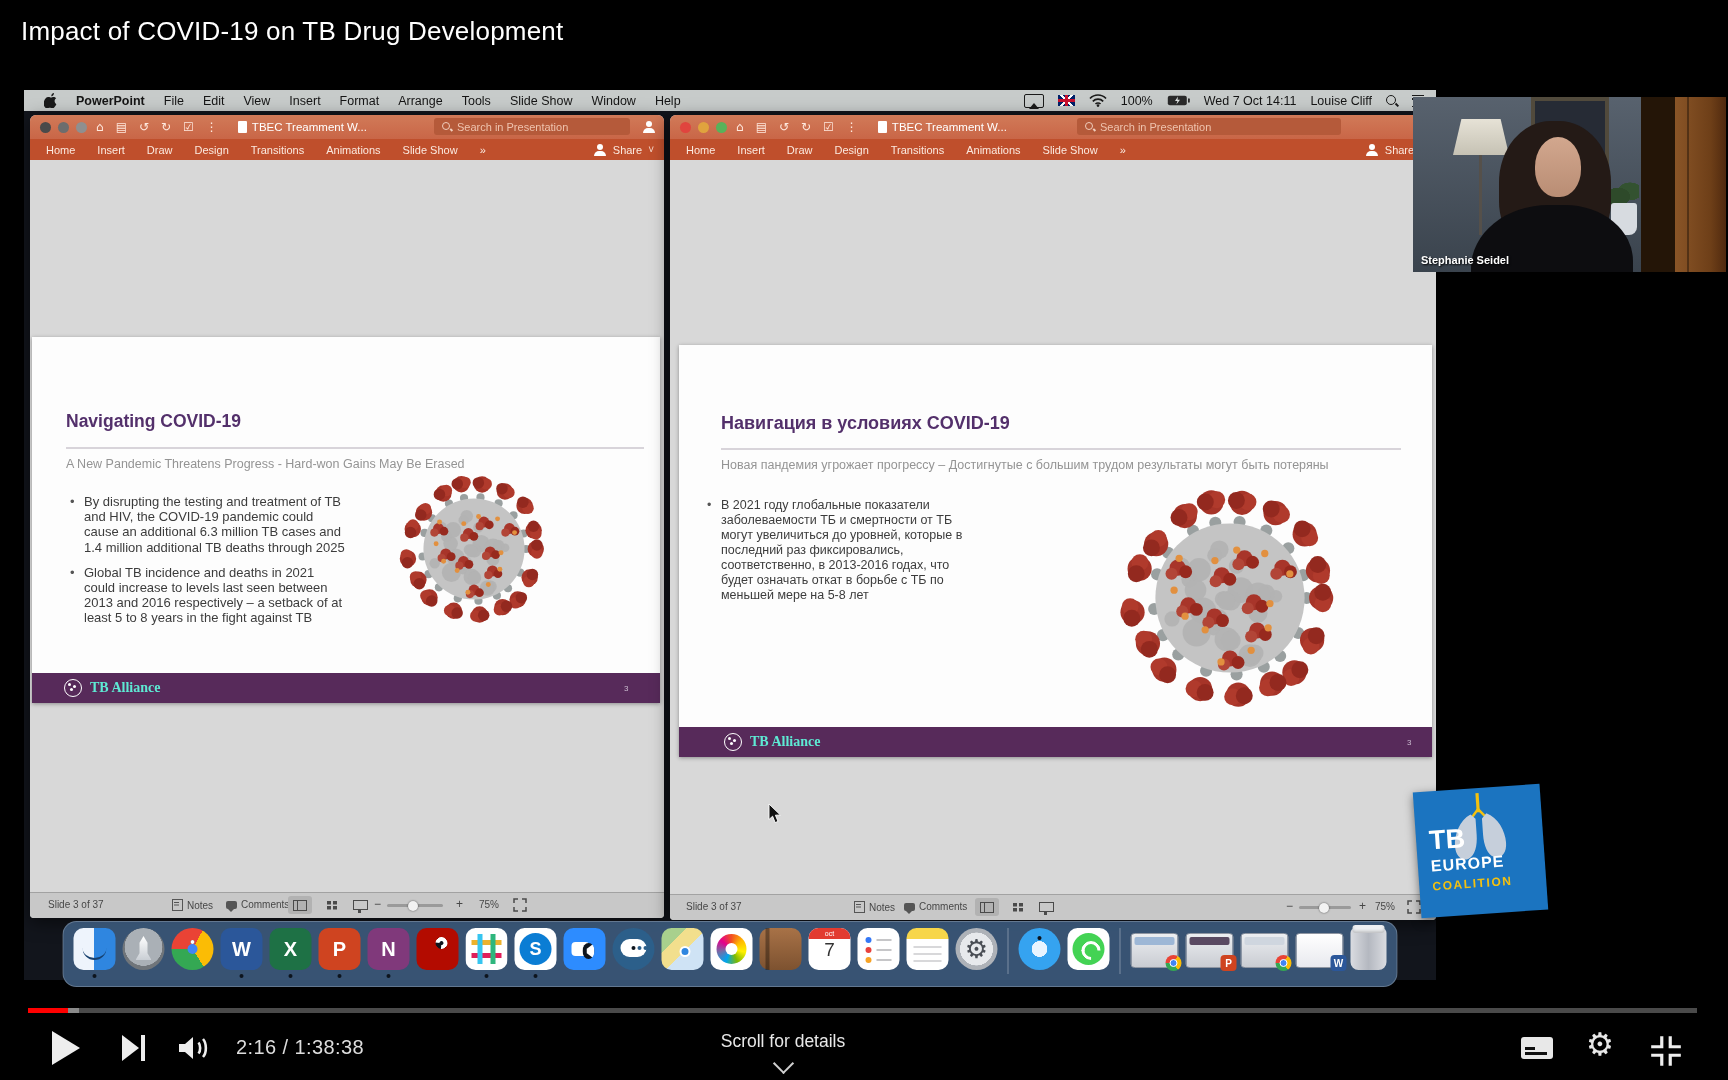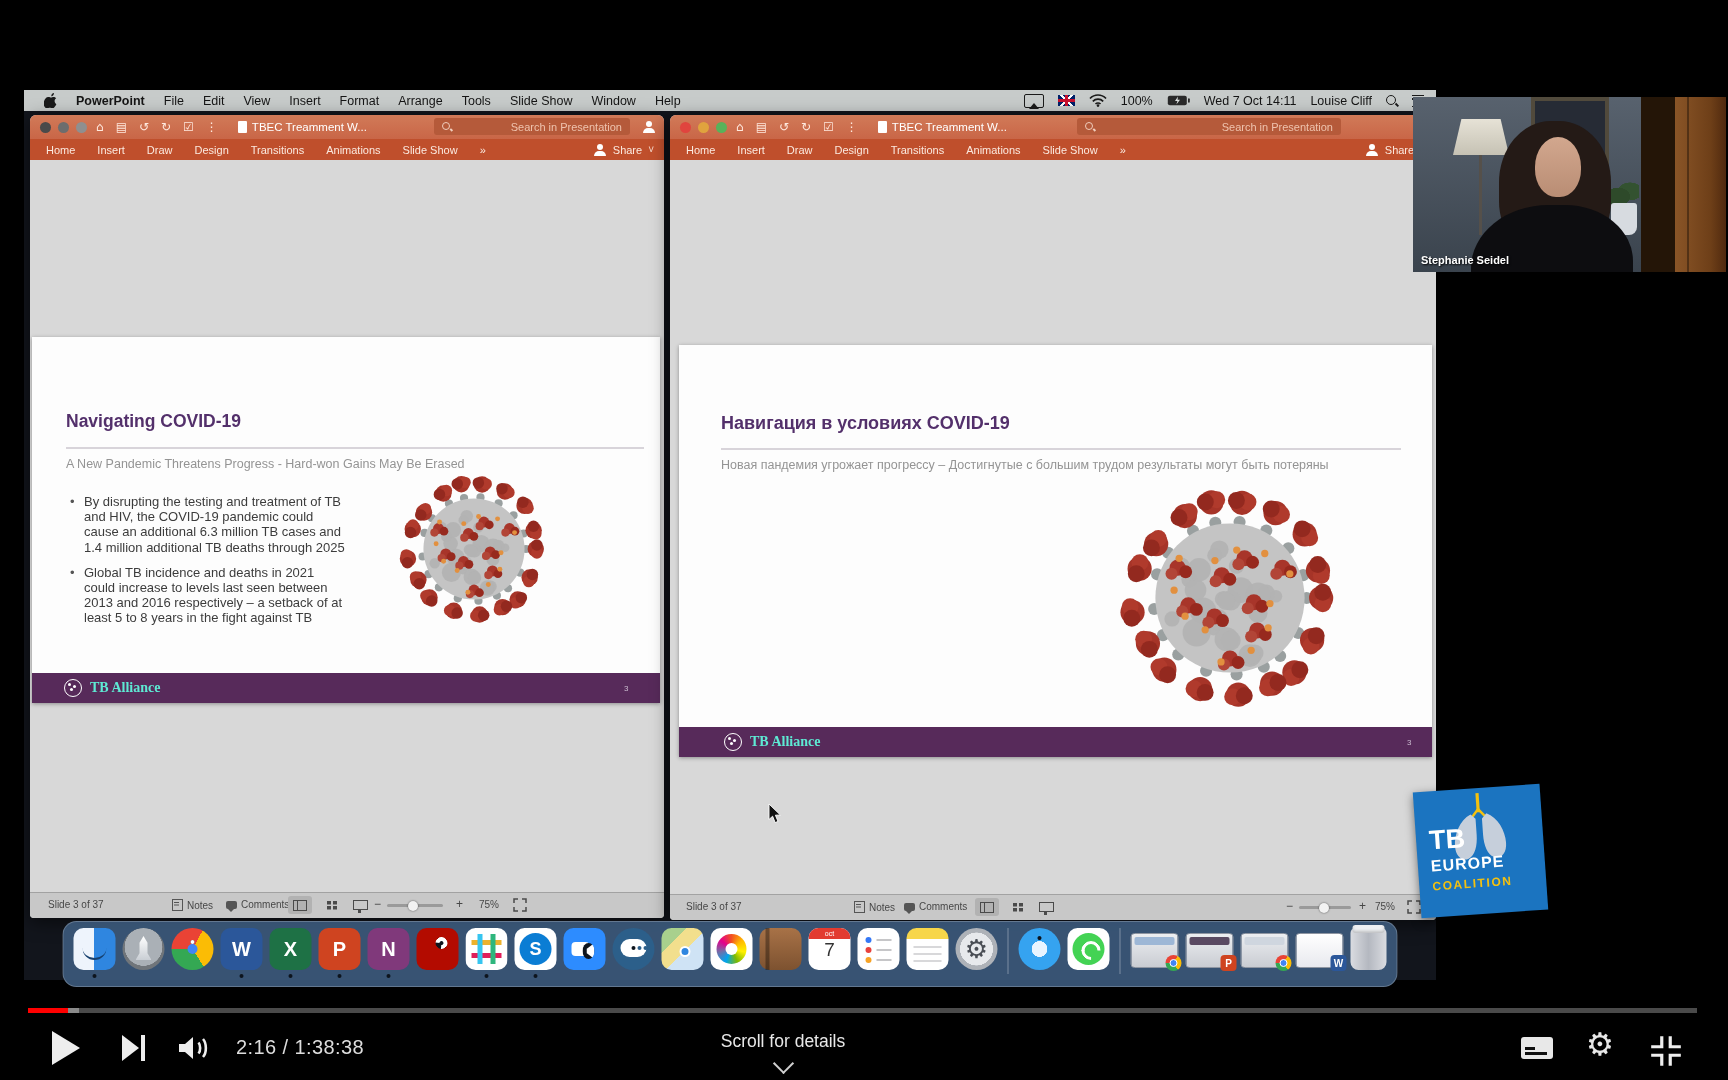--- a/index.html
+++ b/index.html
@@ -47,21 +47,21 @@
   
   .win{position:absolute;background:#d9d9d9;border-radius:6px 6px 4px 4px;overflow:hidden;box-shadow:0 4px 18px rgba(0,0,0,.55);}
   .titlebar{position:absolute;left:0;top:0;right:0;height:24px;background:linear-gradient(#d2males7a58,#ca6848);background:linear-gradient(#d0male7756,#c96647);background:linear-gradient(#d17a58,#c96647);display:flex;align-items:center;}
   .tl{display:flex;gap:7px;padding:0 9px 0 10px;}
   .tl i{width:11px;height:11px;border-radius:50%;display:inline-block;}
   .tl-red{background:#e0443e;} .tl-yel{background:#e0a33e;} .tl-grn{background:#58b25a;}
   .inactive .tl-red{background:#4a4a4a;} .inactive .tl-yel{background:#6d6d6d;} .inactive .tl-grn{background:#8f8f8f;}
   .tbico{color:#ffe9de;font-size:12px;margin-right:12px;line-height:24px;font-family:"DejaVu Sans",sans-serif;}
   .doc-ico{width:9px;height:12px;background:#fff;border-radius:1px;display:inline-block;margin:0 5px 0 8px;}
   .win-title{color:#fff;font-size:11.5px;white-space:nowrap;}
-  .searchbox{position:absolute;top:3px;height:17px;background:#b55a3a;border-radius:3px;display:flex;align-items:center;gap:5px;padding:0 8px;color:#efc3ae;font-size:11px;justify-content:space-between;}
+  .searchbox{position:absolute;top:3px;height:17px;background:#b55a3a;border-radius:3px;display:flex;align-items:center;gap:5px;padding:0 8px;color:#efc3ae;font-size:11px;}
   .sb-q{position:relative;width:10px;height:10px;flex:0 0 auto;}
   .sb-q::before{content:"";position:absolute;left:0;top:0;width:6px;height:6px;border:1.4px solid #f0cdbc;border-radius:50%;}
   .sb-q::after{content:"";position:absolute;left:7.5px;top:7.5px;width:3px;height:1.5px;background:#f0cdbc;transform:rotate(45deg);}
   .i-person{position:relative;width:14px;height:12px;display:inline-block;}
   .i-person::before{content:"";position:absolute;left:4px;top:0;width:6px;height:6px;border-radius:50%;background:#fff;}
   .i-person::after{content:"";position:absolute;left:1px;top:7px;width:12px;height:5px;border-radius:5px 5px 0 0;background:#fff;}
   .tabs{position:absolute;left:0;top:24px;right:0;height:21px;background:#bf4f2c;display:flex;align-items:center;gap:22px;padding-left:16px;font-size:11px;color:#fbe9df;}
   .tab{cursor:pointer;white-space:nowrap;}
   .share-cluster{margin-left:auto;display:flex;align-items:center;gap:6px;padding-right:10px;font-size:11px;}
   .caret{font-size:10px;opacity:.9;}
@@ -184,20 +184,21 @@
   .tbec-eu{position:absolute;left:13px;top:66px;color:#fff;font-size:16px;font-weight:bold;letter-spacing:1px;}
   .tbec-co{position:absolute;left:13px;top:88px;color:#f4c10f;font-size:12px;font-weight:bold;letter-spacing:1.6px;}
   
   .cursor{position:absolute;left:744px;top:714px;}
 </style>
 </head>
 <body>
 
 <div class="stage">
 
+  <div class="yt-title">Impact of COVID-19 on TB Drug Development</div>
 
   <div class="screen">
 
     <div class="menubar">
       <div class="mb-left">
         <svg class="apple" viewBox="0 0 16 19">
             <path fill="#1a1a1a" d="M12.4 0c.1 1-.3 2-.9 2.8-.6.7-1.6 1.3-2.5 1.2-.1-1 .4-2 .9-2.6C10.5.6 11.6.1 12.4 0zM15.4 14.1c-.5 1.1-.7 1.6-1.3 2.5-.9 1.3-2.1 3-3.6 3-1.3 0-1.7-.9-3.4-.9-1.8 0-2.2.9-3.5.9-1.5 0-2.7-1.5-3.5-2.8C-1.9 13.4-.1 8.7 2 6.5c1.1-1.2 2.5-1.4 3.6-1.4 1.3 0 2.1.7 3.2.7 1 0 1.6-.7 3.1-.7 1.2 0 2.4.6 3.3 1.7-2.9 1.6-2.4 5.7.2 7.3z"></path>
           </svg>
         <span class="mb-app">PowerPoint</span>
         <span>File</span>
@@ -491,20 +492,21 @@
           <span>Share</span>
           <span class="caret">˅</span>
         </span>
       </div>
       <div class="content">
         <div class="slide" style="left:9px;top:185px;width:753px;height:412px;">
           <div class="sl-title" style="left:42px;top:68px;font-size:18px;">Навигация в условиях COVID-19</div>
           <div class="sl-hr" style="left:42px;top:103px;width:680px;"></div>
           <div class="sl-sub" style="left:42px;top:113px;width:690px;font-size:12.5px;line-height:1.22;">Новая пандемия угрожает прогрессу – Достигнутые с большим трудом результаты могут быть потеряны</div>
           <ul class="sl-bullets" style="left:28px;top:153px;width:276px;font-size:12.5px;line-height:1.2;">
+            <li>В 2021 году глобальные показатели заболеваемости ТБ и смертности от ТБ могут увеличиться до уровней, которые в последний раз фиксировались, соответственно, в 2013-2016 годах, что будет означать откат в борьбе с ТБ по меньшей мере на 5-8 лет</li>
           </ul>
           <div class="virus" id="virus-ru" style="left:430px;top:132px;width:242px;height:242px;"><svg viewBox="0 0 120 120">
                 <circle cx="98" cy="60" r="3" fill="#9aa0a0"></circle>
                 <circle cx="105.19549640029436" cy="60" r="6" fill="#a63428"></circle>
                 <circle cx="105.99799288616812" cy="62.89067455625158" r="4.2" fill="#b03a2c"></circle>
                 <circle cx="105.99799288616812" cy="57.10932544374842" r="4.2" fill="#93291f"></circle>
                 <circle cx="93.80716988027902" cy="77.35152052950852" r="3" fill="#9aa0a0"></circle>
                 <circle cx="100.7221649739183" cy="80.90063983626021" r="6" fill="#a63428"></circle>
                 <circle cx="100.11617908232182" cy="83.83879931103111" r="4.2" fill="#b03a2c"></circle>
                 <circle cx="102.7560527090022" cy="78.69535058514705" r="4.2" fill="#93291f"></circle>

